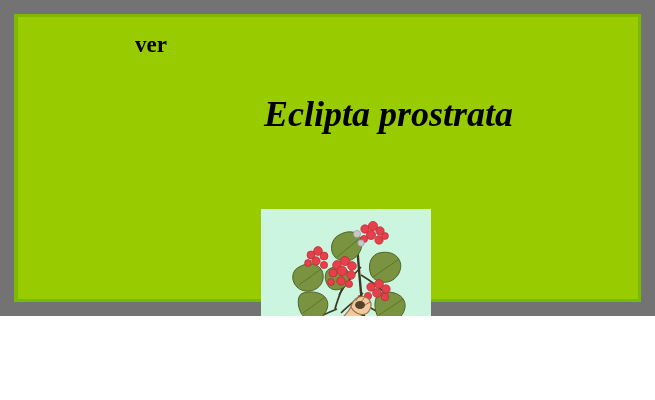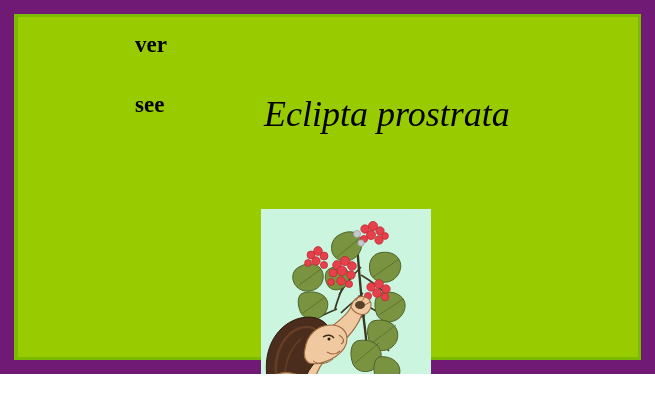--- a/index.html
+++ b/index.html
@@ -8,23 +8,23 @@
     padding: 0;
     background: #ffffff;
   }
   body {
     font-family: "Liberation Serif", "DejaVu Serif", serif;
   }
 
   .slide {
     position: relative;
     width: 655px;
-    height: 374px;
+    height: 316px;
     box-sizing: border-box;
-    background: #701a75;          
+    background: #737373;          
     overflow: hidden;
   }
 
   
   .slide-bevel {
     position: absolute;
     left: 14px;
     top: 14px;
     right: 14px;
     bottom: 14px;
@@ -57,21 +57,21 @@
     height: 60px;
     display: block;
   }
 
   
   .species-title {
     position: absolute;
     left: 246px;
     top: 77px;
     font-family: "Liberation Serif", "DejaVu Serif", serif;
-    font-weight: normal;
+    font-weight: bold;
     font-style: italic;
     font-size: 36px;
     line-height: 40px;
     letter-spacing: 0px;
     color: #000000;
     white-space: nowrap;
   }
 
   
   .illus-panel {
@@ -93,21 +93,20 @@
 <body>
 
 <div class="slide">
 
   <div class="slide-bevel"></div>
 
   <div class="canvas">
 
     <div class="verb-stack">
       <span class="verb">ver</span>
-      <span class="verb">see</span>
     </div>
 
     <div class="species-title">Eclipta prostrata</div>
 
     <div class="illus-panel">
       <svg viewBox="0 0 170 178" xmlns="http://www.w3.org/2000/svg">
         <rect x="0" y="0" width="170" height="178" fill="#ccf5e0"></rect>
 
         <g>
 

